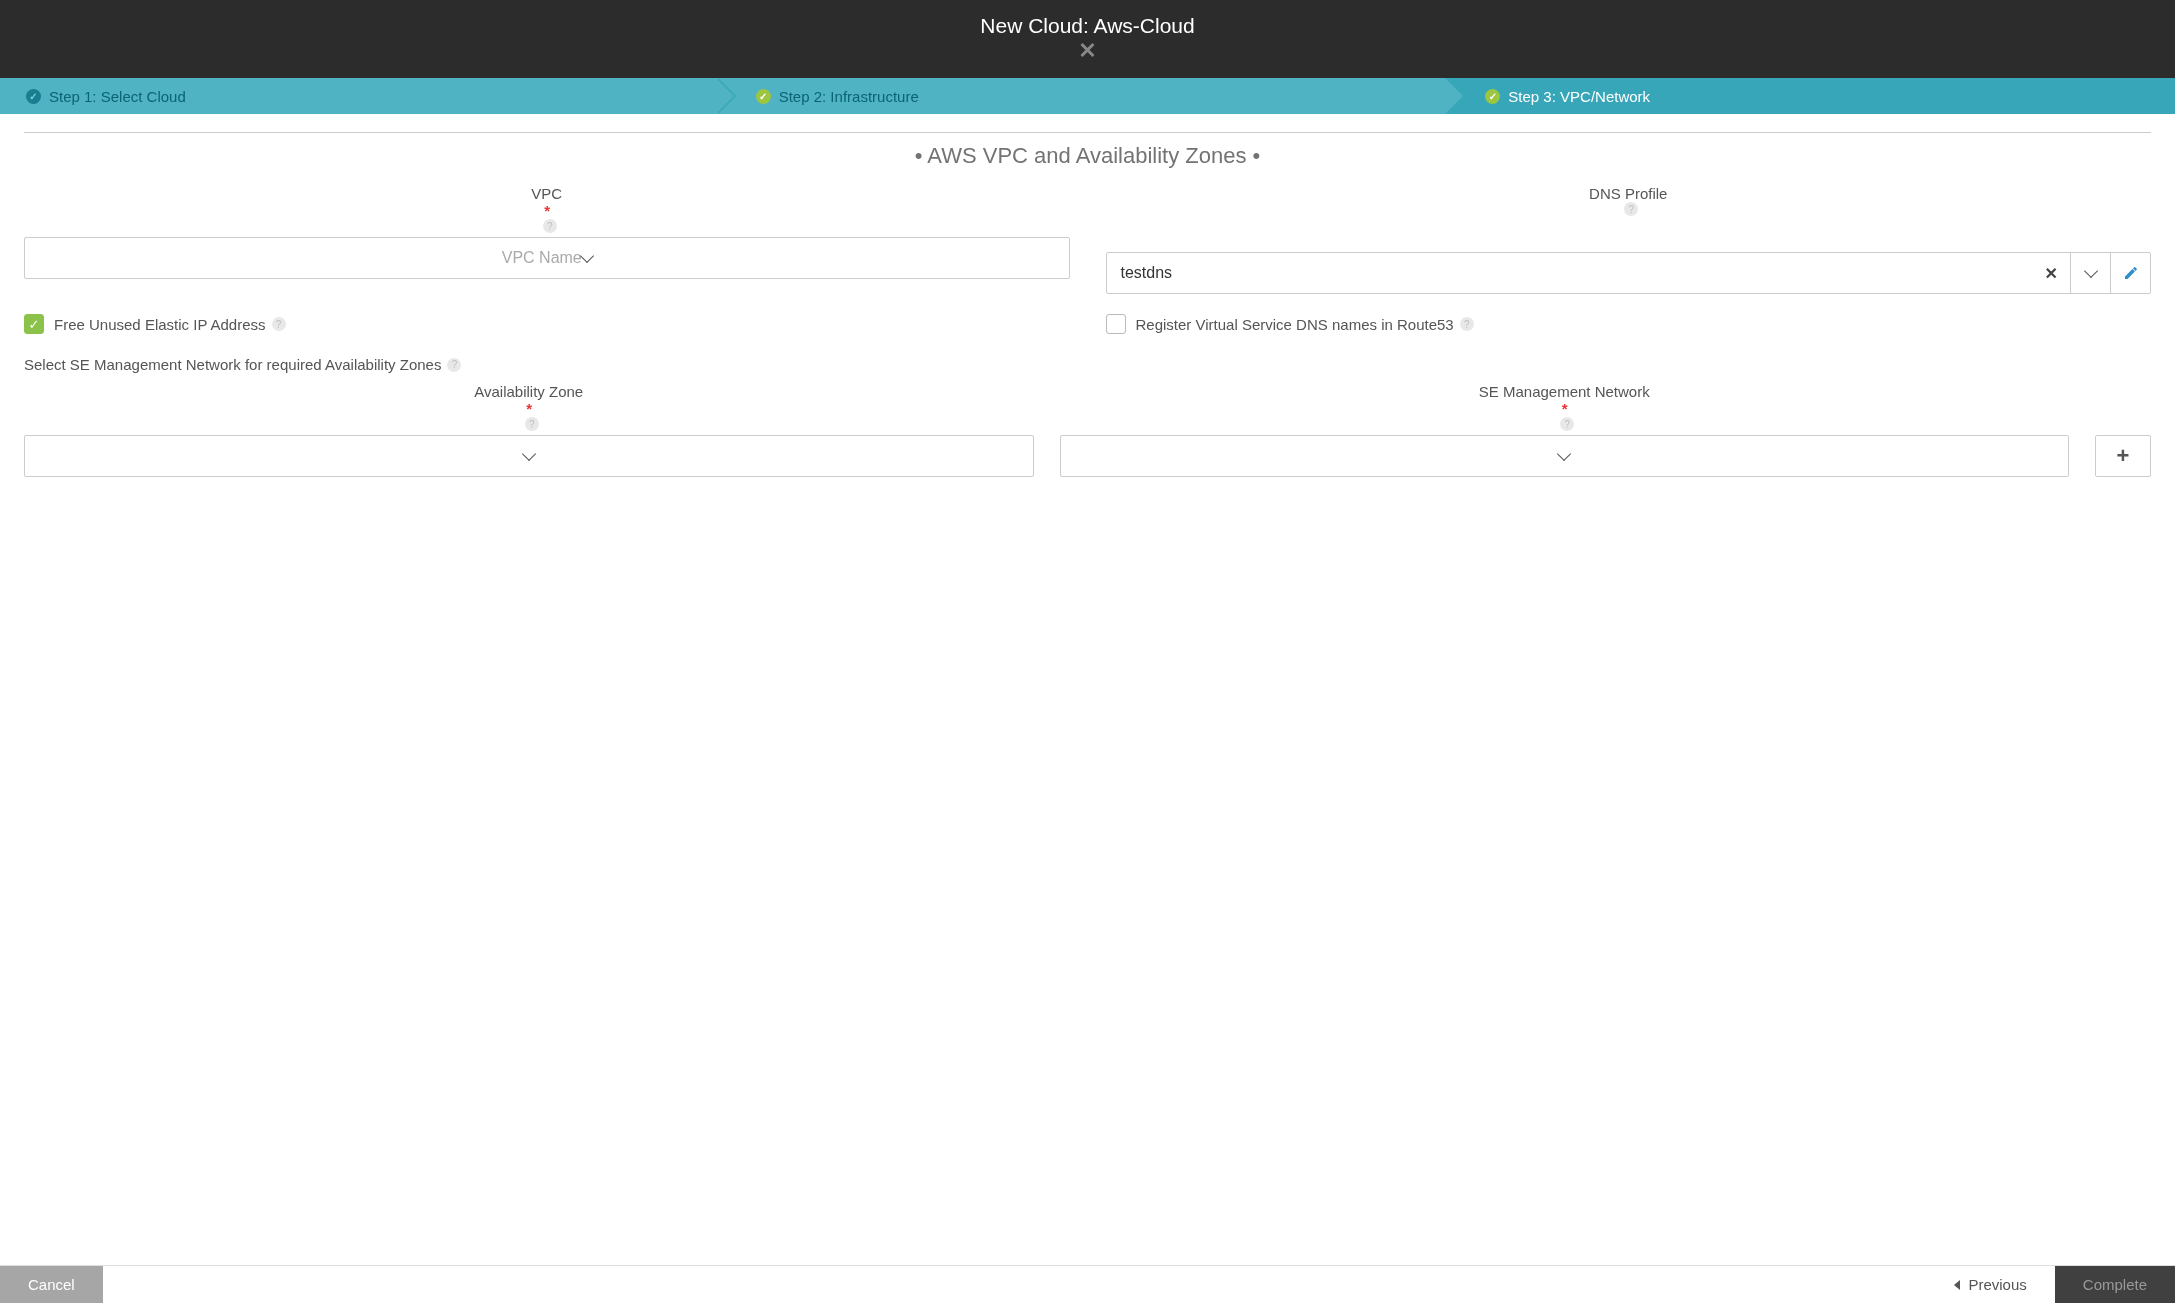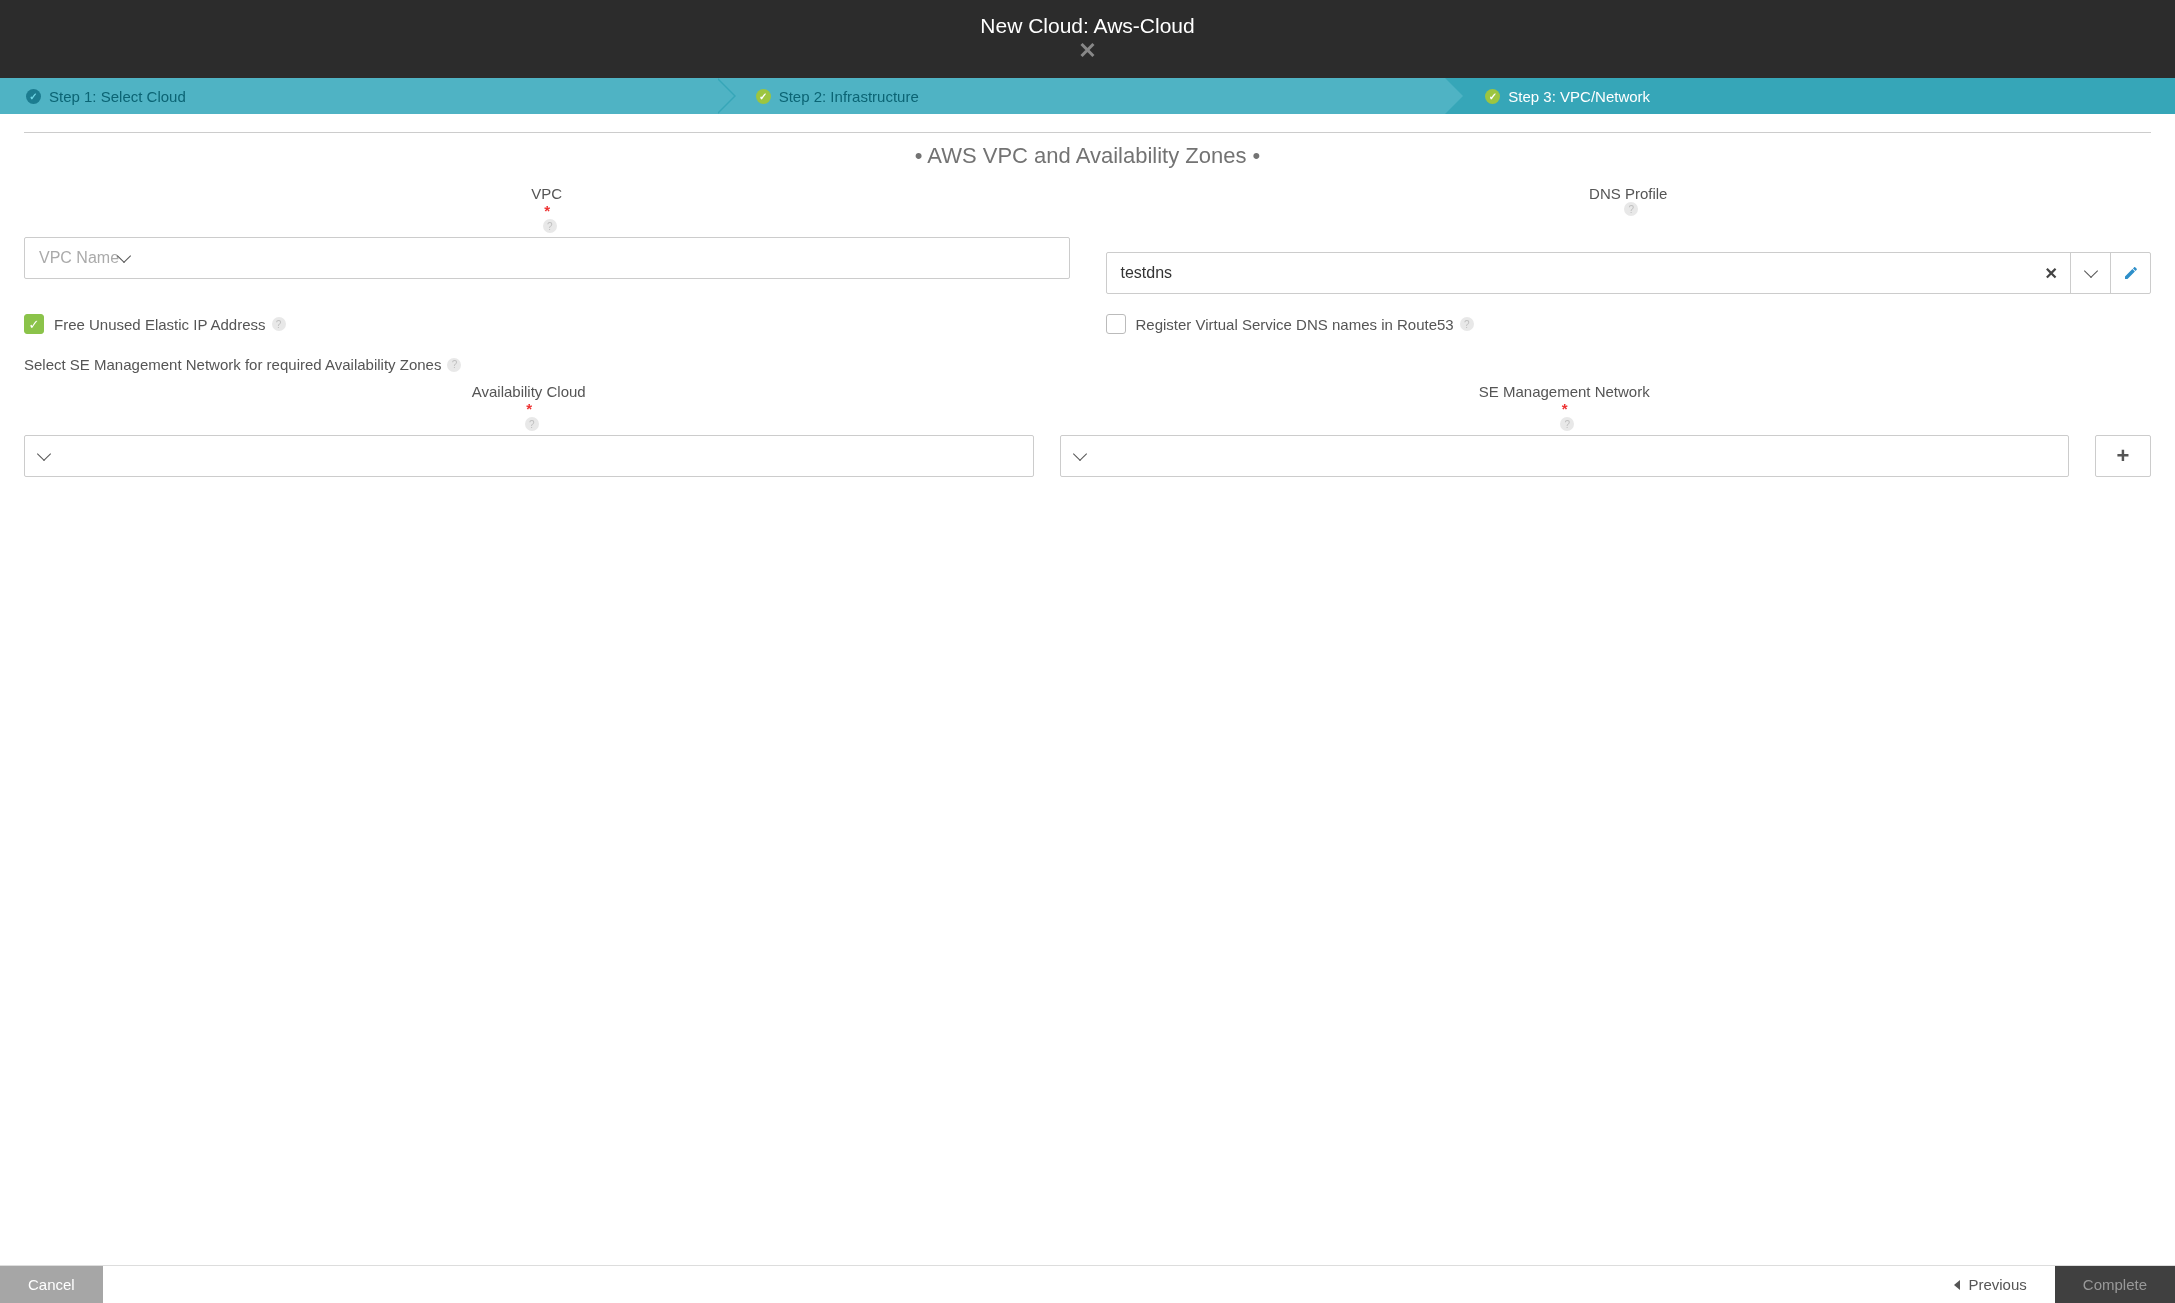--- a/index.html
+++ b/index.html
@@ -134,21 +134,21 @@
   .select-box, .input-combo {
     border: 1px solid #ccc;
     border-radius: 2px;
     height: 42px;
     display: flex;
     align-items: center;
     background: #fff;
   }
   .select-box {
     padding: 0 14px;
-    justify-content: flex-start;
+    justify-content: center;
     cursor: pointer;
   }
   .select-box.placeholder { color: #aaa; font-size: 16px; }
   .chevron {
     width: 10px; height: 10px;
     border-right: 1.5px solid #555;
     border-bottom: 1.5px solid #555;
     transform: rotate(45deg);
     margin-top: -4px;
   }
@@ -291,21 +291,21 @@
     </div>
 
     <div class="subhead">
       <span>Select SE Management Network for required Availability Zones</span>
       <span class="help-icon">?</span>
     </div>
 
     <div class="az-row">
       <div class="az-col">
         <div class="label-row">
-          <span>Availability Cloud</span>
+          <span>Availability Zone</span>
           <span class="req">*</span>
           <span class="help-icon">?</span>
         </div>
         <div class="select-box">
           <span></span>
           <span class="chevron"></span>
         </div>
       </div>
       <div class="az-col">
         <div class="label-row">

